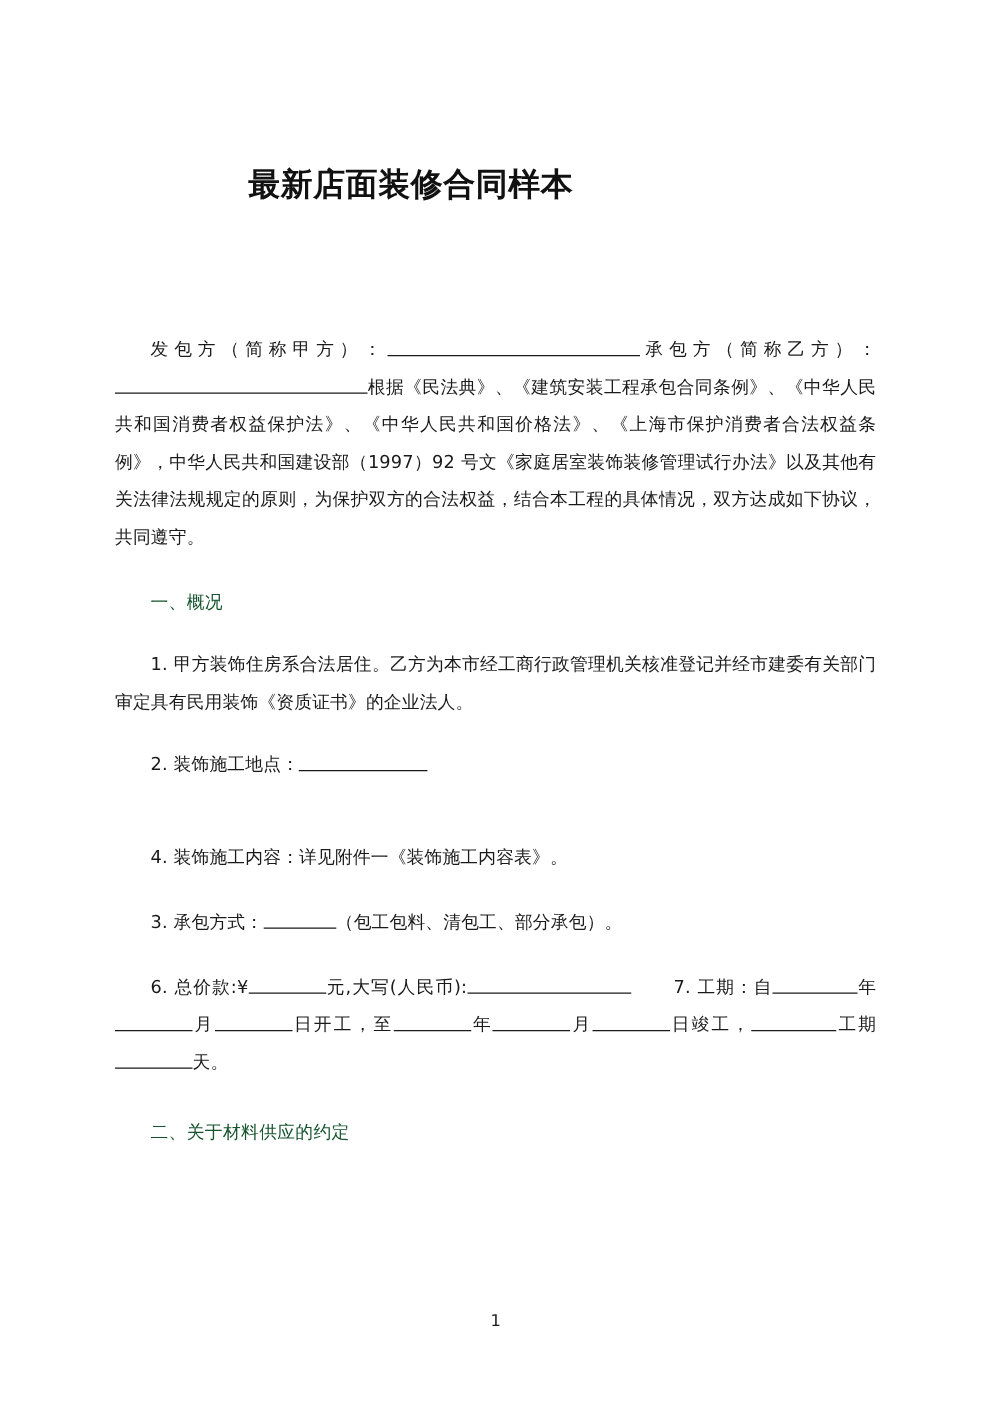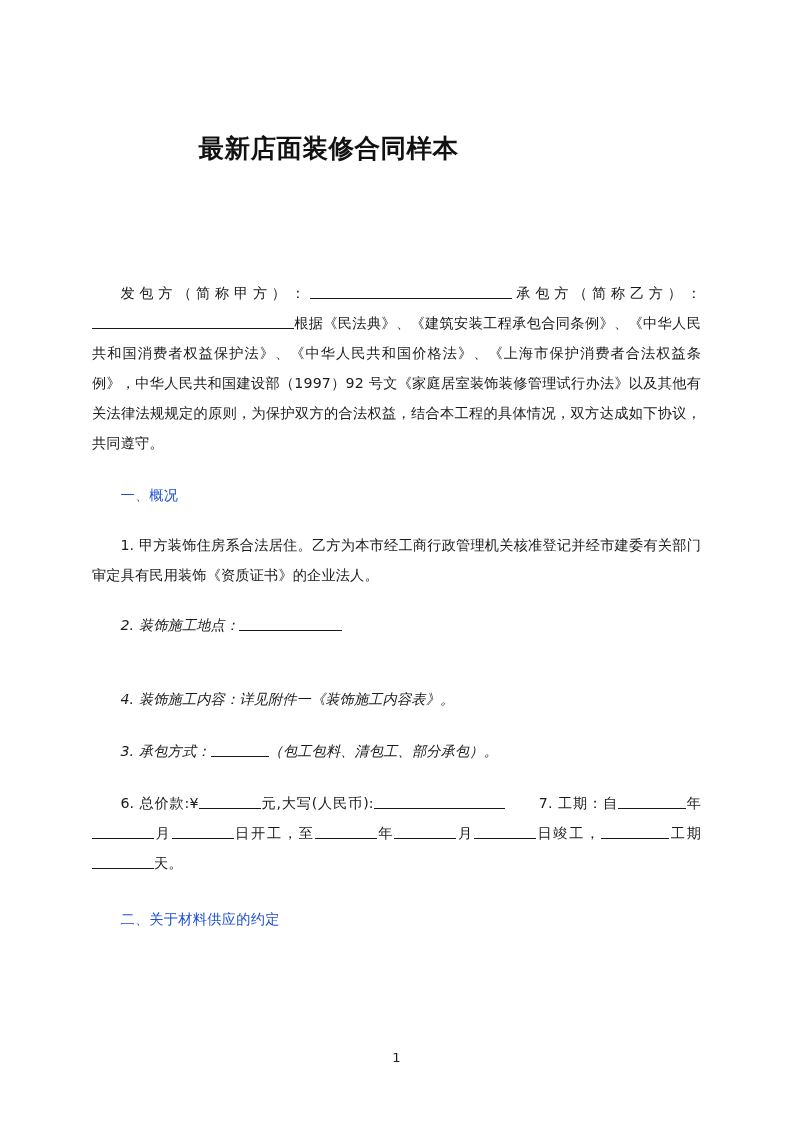--- a/index.html
+++ b/index.html
@@ -39,51 +39,50 @@
     letter-spacing: 0.5px;
     font-weight: 600;
     color: #111111;
     white-space: nowrap;
   }
 
   
   .body-block {
     position: absolute;
     left: 92px;
-    top: 278px;
+    top: 265px;
     width: 609px;
   }
 
   .para {
     font-size: 14.2px;
     line-height: 30px;
     color: #1a1a1a;
     text-align: justify;
     text-justify: inter-character;
     margin: 0;
     letter-spacing: 0.15px;
     word-break: break-all;
   }
 
   .para.indent {
     text-indent: 2em;
   }
 
   .para.no-justify {
     text-align: left;
-    font-style: italic;
   }
   .gap-20 { height: 20px; }
   .gap-22 { height: 22px; }
   .gap-26 { height: 26px; }
 
   .heading {
     font-size: 14.2px;
     line-height: 30px;
-    color: #1d4ed8;
+    color: #14532d;
     text-indent: 2em;
     margin: 0;
     letter-spacing: 0.3px;
     white-space: nowrap;
   }
 
   
   .fill {
     display: inline-block;
     border-bottom: 1.1px solid #1a1a1a;

